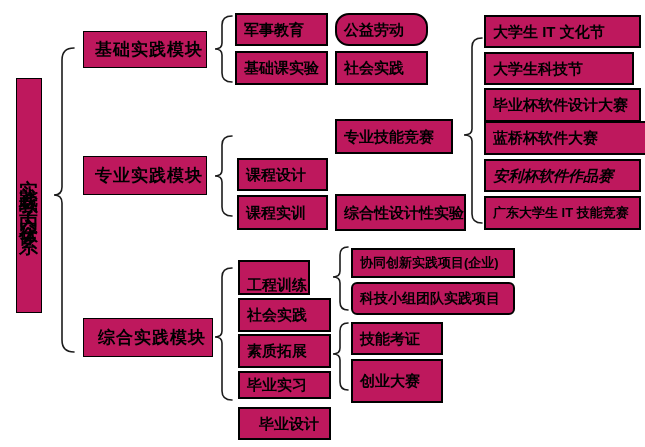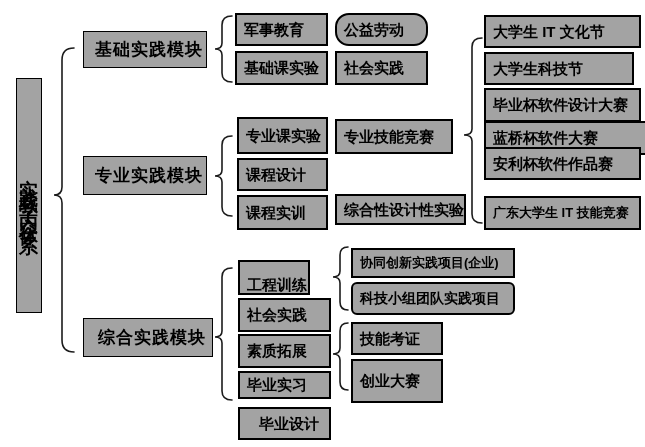--- a/index.html
+++ b/index.html
@@ -21,21 +21,21 @@
   .braces path {
     fill: none;
     stroke: #1c1c1c;
     stroke-width: 1.6;
     stroke-linecap: round;
   }
   .box {
     position: absolute;
     box-sizing: border-box;
     border: 2px solid #000000;
-    background: #a3a3a3;
+    background: #be185d;
     display: flex;
     align-items: center;
     font-weight: bold;
     font-size: 15px;
     line-height: 1.05;
     white-space: nowrap;
     padding-left: 7px;
   }
   .module {
     border-width: 1.5px;
@@ -95,49 +95,46 @@
   <div class="box" style="left:235px; top:51px; width:93px; height:34px;">
     <span>基础课实验</span>
   </div>
   <div class="box" style="left:335px; top:13px; width:93px; height:33px;border-radius:14px;">
     <span>公益劳动</span>
   </div>
   <div class="box" style="left:335px; top:51px; width:93px; height:34px;">
     <span>社会实践</span>
   </div>
 
-  <div class="box" style="left:237px; top:117px; width:91px; height:37px;">
-    <span>专业课实验</span>
-  </div>
   <div class="box" style="left:237px; top:158px; width:91px; height:33px;">
     <span>课程设计</span>
   </div>
   <div class="box" style="left:237px; top:195px; width:91px; height:35px;">
     <span>课程实训</span>
   </div>
   <div class="box" style="left:335px; top:119px; width:118px; height:35px;">
     <span>专业技能竞赛</span>
   </div>
-  <div class="box" style="left:335px; top:194px; width:131px; height:31px;">
+  <div class="box" style="left:335px; top:194px; width:131px; height:37px;">
     <span>综合性设计性实验</span>
   </div>
 
   <div class="box" style="left:484px; top:15px; width:157px; height:33px;">
     <span>大学生 IT 文化节</span>
   </div>
   <div class="box" style="left:484px; top:52px; width:150px; height:33px;">
     <span>大学生科技节</span>
   </div>
   <div class="box" style="left:484px; top:88px; width:157px; height:34px;">
     <span>毕业杯软件设计大赛</span>
   </div>
   <div class="box" style="left:484px; top:121px; width:184px; height:34px;text-align:center;">
     <span>蓝桥杯软件大赛</span>
   </div>
-  <div class="box" style="left:484px; top:147px; width:157px; height:33px;">
+  <div class="box" style="left:484px; top:159px; width:157px; height:33px;font-style:italic;">
     <span>安利杯软件作品赛</span>
   </div>
   <div class="box fs13" style="left:484px; top:196px; width:157px; height:34px;">
     <span>广东大学生 IT 技能竞赛</span>
   </div>
 
   <div class="box" style="left:238px; top:260px; width:72px; height:35px;align-items:flex-end;">
     <span>工程训练</span>
   </div>
   <div class="box" style="left:238px; top:298px; width:93px; height:34px;">

